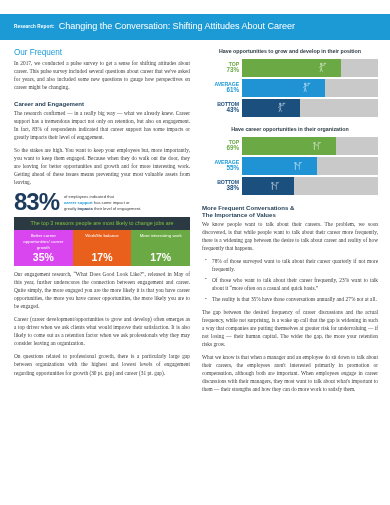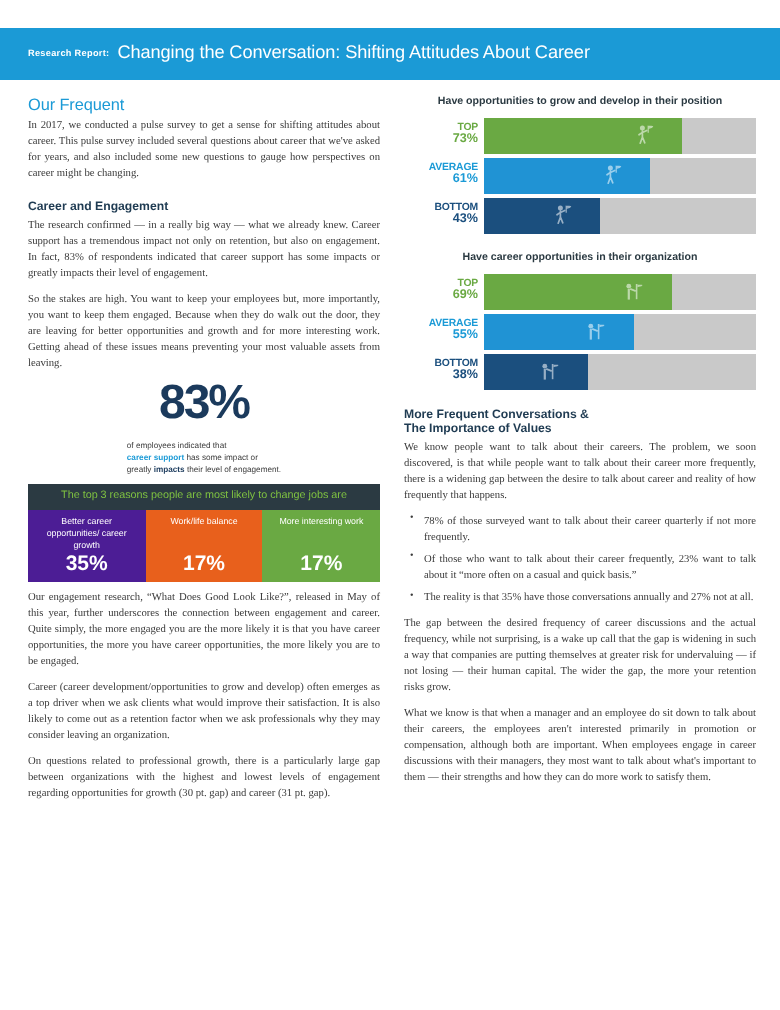--- a/index.html
+++ b/index.html
@@ -53,21 +53,20 @@
     text-align:justify;color:#3a3a3a;
     hyphens:auto;
   }
   p.body:last-child{margin-bottom:0;}
   .gap{height:4px;}
 
   
   .stat-row{
     display:flex;align-items:center;gap:5px;
     margin:5px 0 4px 0;
-    flex-direction:column;
   }
   .stat-num{
     font-family:"Liberation Sans", sans-serif;
     font-weight:700;font-size:24px;line-height:.9;
     color:#1b3a5c;letter-spacing:-1px;
   }
   .stat-txt{
     font-family:"Liberation Sans", sans-serif;
     font-size:4.1px;line-height:1.45;color:#3a3a3a;
     padding-top:2px;
@@ -82,21 +81,21 @@
     font-family:"Liberation Sans", sans-serif;
     font-weight:400;font-size:5.4px;line-height:1.35;
     text-align:center;padding:3px 6px;
   }
   .info-cols{display:flex;width:176px;}
   .info-cell{
     flex:1;min-height:36px;padding:3px 3px 4px 3px;
     display:flex;flex-direction:column;align-items:center;
     box-sizing:border-box;text-align:center;
   }
-  .ic-blue{background:#4c1d95;}
+  .ic-blue{background:#d946ef;}
   .ic-orange{background:#e8601c;}
   .ic-green{background:#6aa943;}
   .info-label{
     font-family:"Liberation Sans", sans-serif;
     font-size:4.4px;line-height:1.32;color:#ffffff;
     font-weight:400;
   }
   .info-pct{
     font-family:"Liberation Sans", sans-serif;
     font-weight:700;font-size:10.5px;line-height:1;color:#ffffff;

